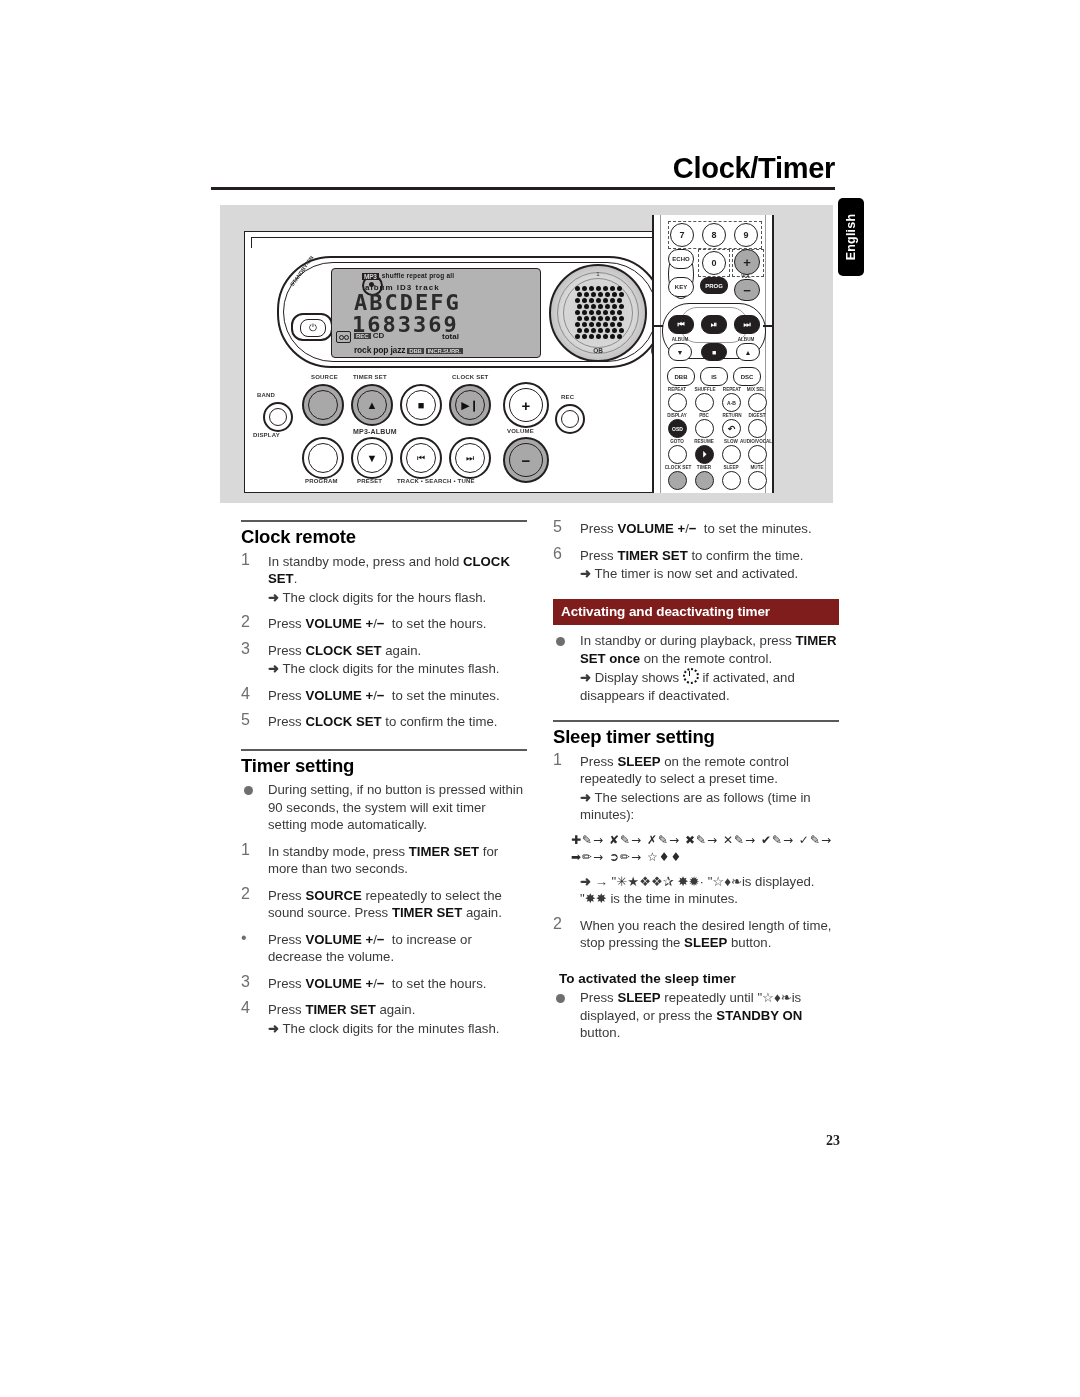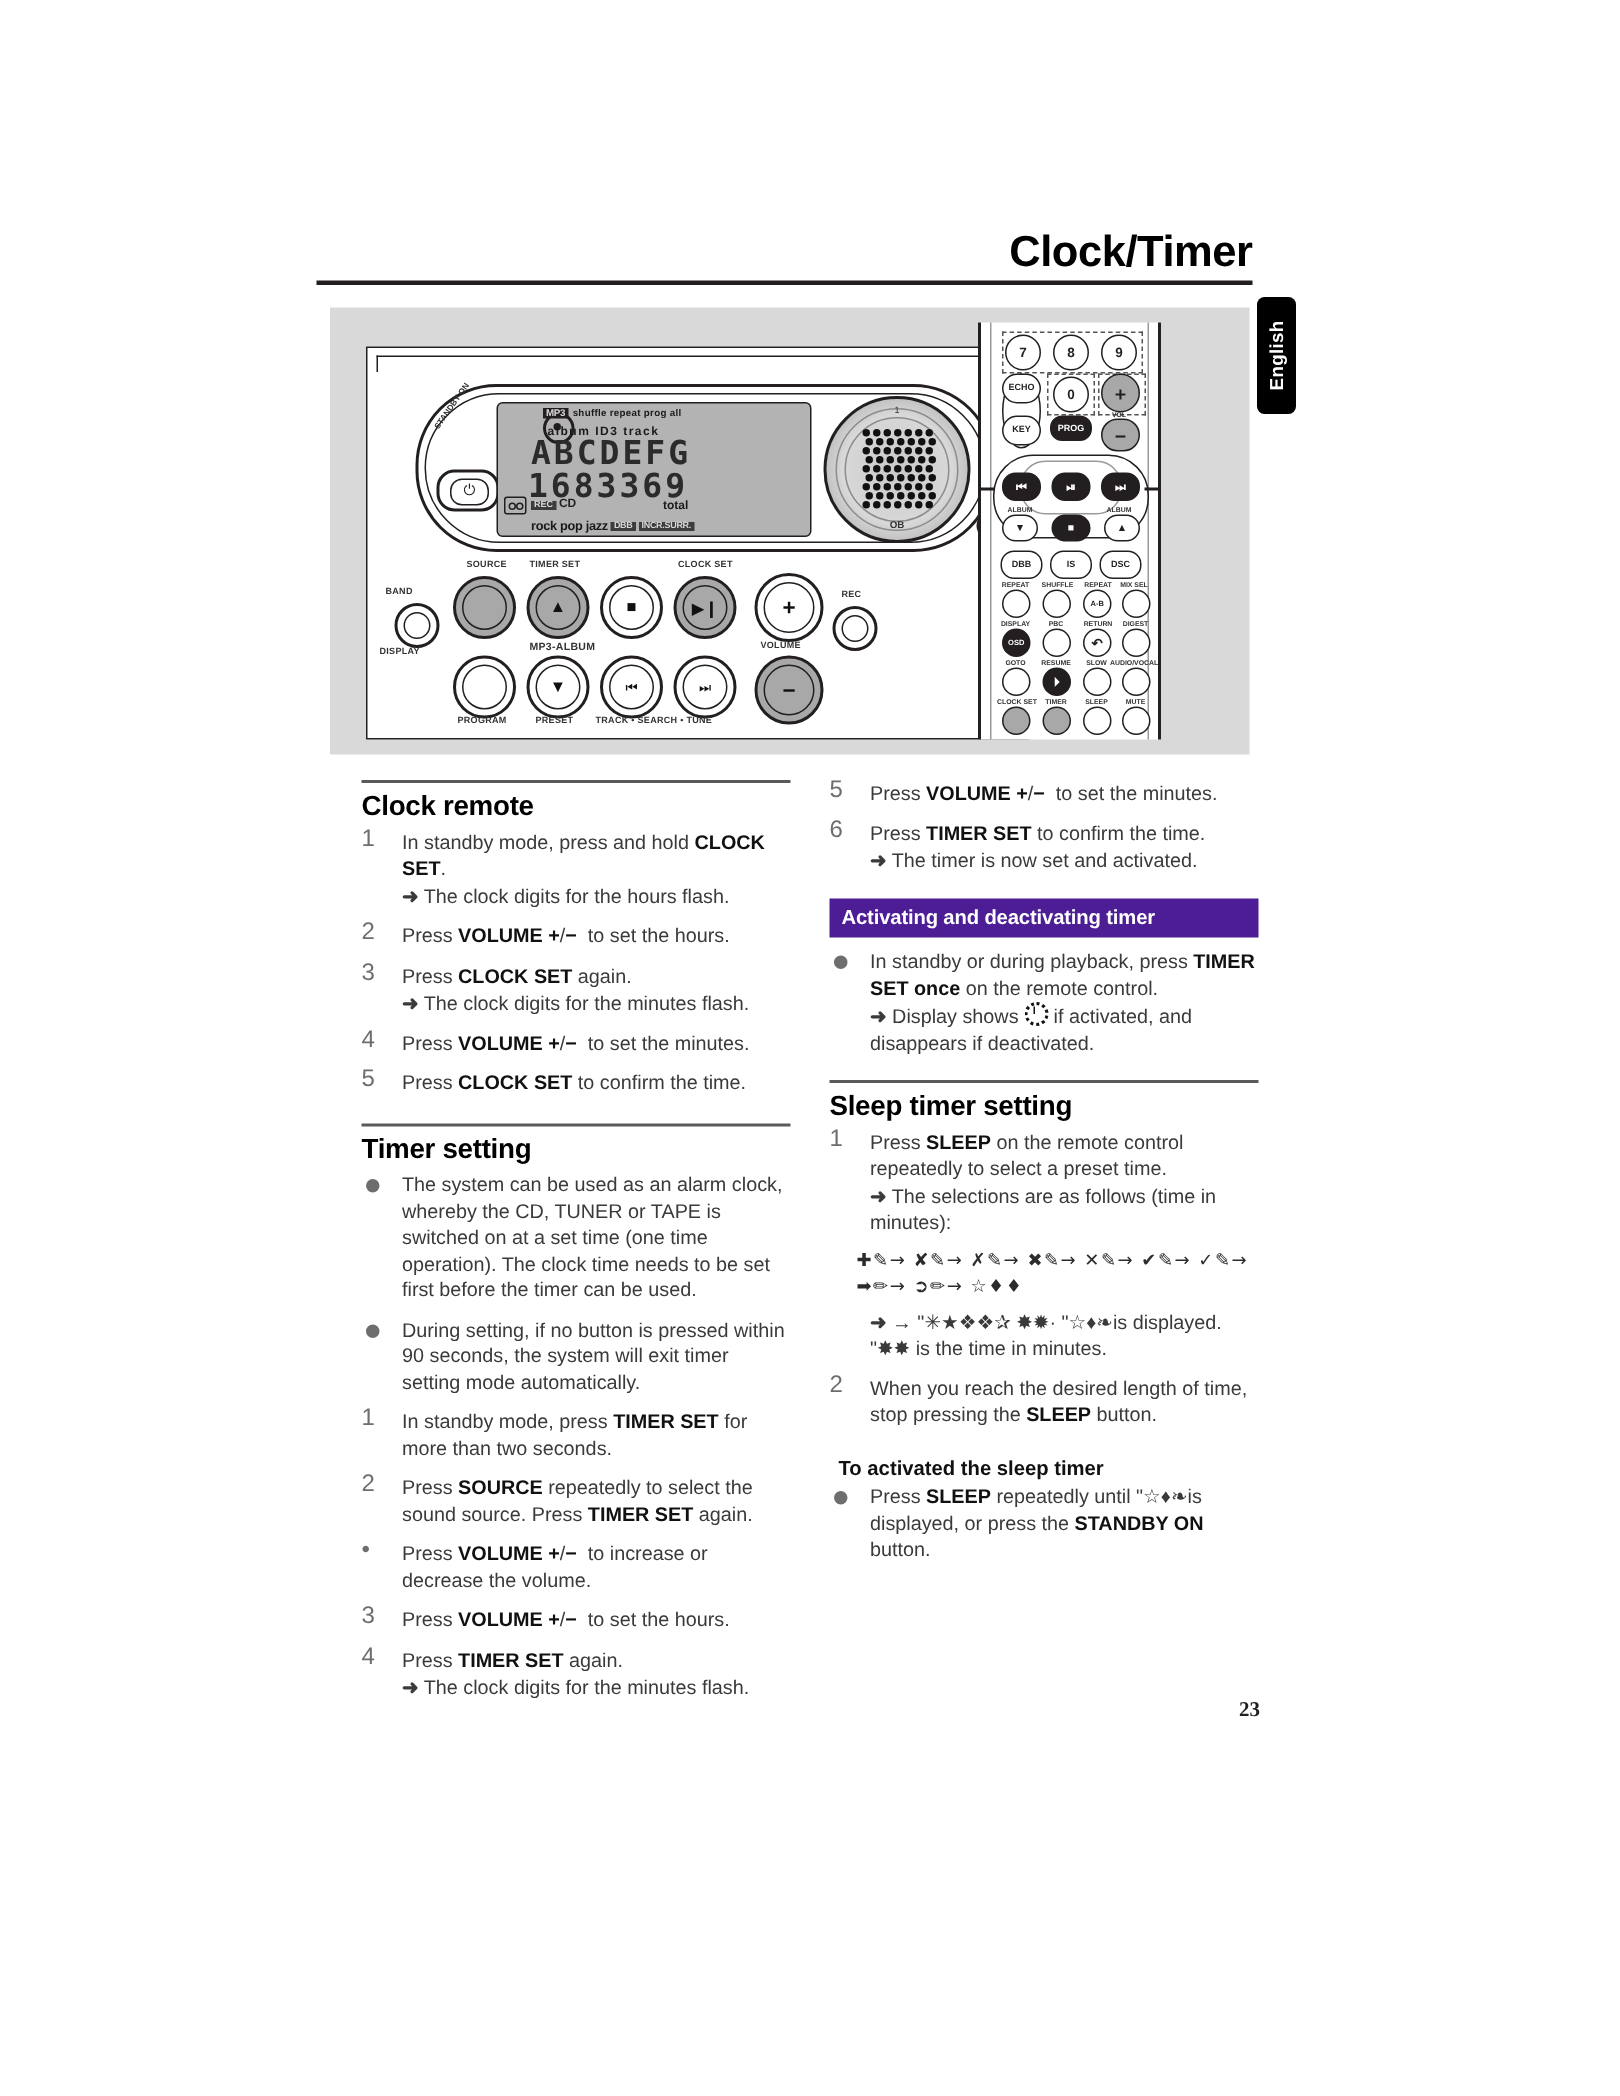--- a/index.html
+++ b/index.html
@@ -203,21 +203,21 @@
   .arrow{font-weight:bold;color:#3a3a3a;}
   b{color:#111;font-weight:bold;}
   .bullet{position:relative;padding-left:27px;margin-bottom:9px;}
   .bullet .dot{
     position:absolute;left:3px;top:5px;width:9px;height:9px;
     background:#6e6e6e;border-radius:50%;
   }
   .plain{margin:0 0 9px 0;}
 
   .barhead{
-    background:#4c1d95;color:#fff;font-size:13.5px;font-weight:bold;
+    background:#7f1d1d;color:#fff;font-size:13.5px;font-weight:bold;
     padding:4px 8px 5px 8px;margin:16px 0 7px 0;width:270px;
     letter-spacing:-.1px;
   }
   .subhead{font-size:13.5px;font-weight:bold;color:#111;margin:18px 0 2px 6px;}
   .dingbats{
     font-family:"DejaVu Sans",sans-serif;font-size:12px;
     letter-spacing:1px;margin:3px 0 8px 18px;line-height:15px;color:#2b2b2b;
   }
   .timer-glyph{
     display:inline-block;width:12px;height:12px;border:2px dotted #111;
@@ -507,21 +507,20 @@
         <li><span class="num">1</span><span>In standby mode, press and hold <b>CLOCK SET</b>.</span><span class="arrow-line"><span class="arrow">➜</span> The clock digits for the hours flash.</span></li>
         <li><span class="num">2</span><span>Press <b>VOLUME</b> <b>+</b>/<b>−</b>&nbsp; to set the hours.</span></li>
         <li><span class="num">3</span><span>Press <b>CLOCK SET</b> again.</span><span class="arrow-line"><span class="arrow">➜</span> The clock digits for the minutes flash.</span></li>
         <li><span class="num">4</span><span>Press <b>VOLUME</b> <b>+</b>/<b>−</b>&nbsp; to set the minutes.</span></li>
         <li><span class="num">5</span><span>Press <b>CLOCK SET</b> to confirm the time.</span></li>
       </ol>
 
     <div class="sec-rule r2"></div>
     <h2 class="sec">Timer setting</h2>
     <div id="timer-bullets">
-        <div class="bullet"><span class="dot"></span><span>The system can be used as an alarm clock, whereby the CD, TUNER or TAPE is switched on at a set time (one time operation). The clock time needs to be set first before the timer can be used.</span></div>
         <div class="bullet"><span class="dot"></span><span>During setting, if no button is pressed within 90 seconds, the system will exit timer setting mode automatically.</span></div>
       </div>
     <ol class="steps" id="timer-steps">
         <li><span class="num">1</span><span>In standby mode, press <b>TIMER SET</b> for more than two seconds.</span></li>
         <li><span class="num">2</span><span>Press <b>SOURCE</b> repeatedly to select the sound source. Press <b>TIMER SET</b> again.</span></li>
         <li><span class="num">•</span><span>Press <b>VOLUME</b> <b>+</b>/<b>−</b>&nbsp; to increase or decrease the volume.</span></li>
         <li><span class="num">3</span><span>Press <b>VOLUME</b> <b>+</b>/<b>−</b>&nbsp; to set the hours.</span></li>
         <li><span class="num">4</span><span>Press <b>TIMER SET</b> again.</span><span class="arrow-line"><span class="arrow">➜</span> The clock digits for the minutes flash.</span></li>
       </ol>
   </div>

